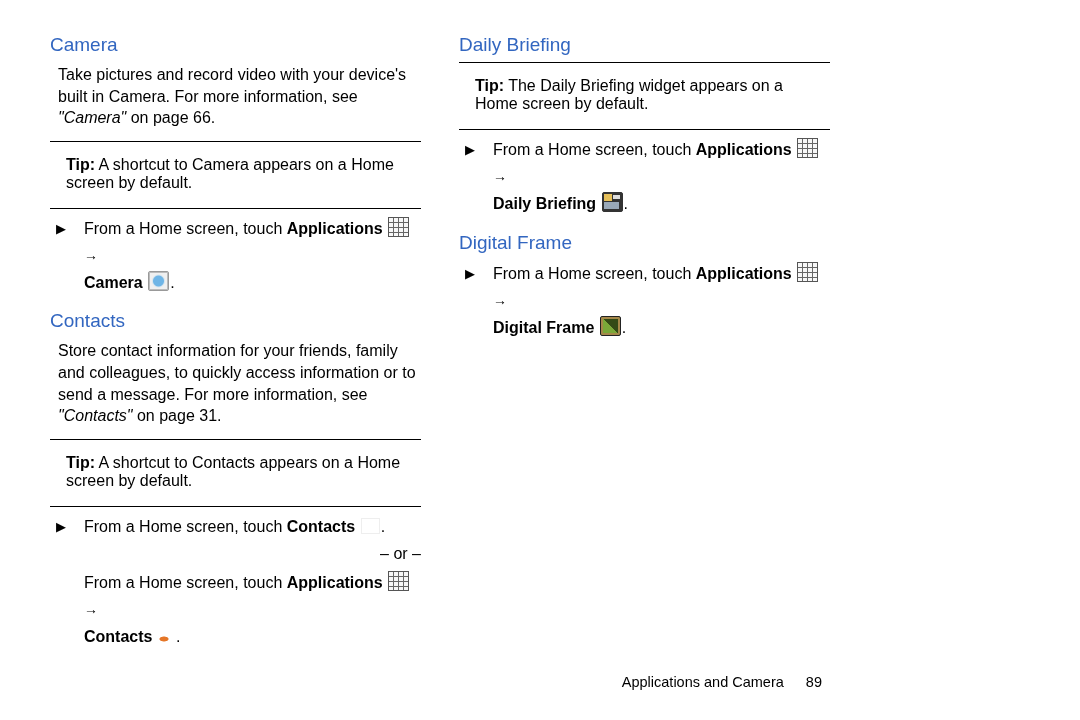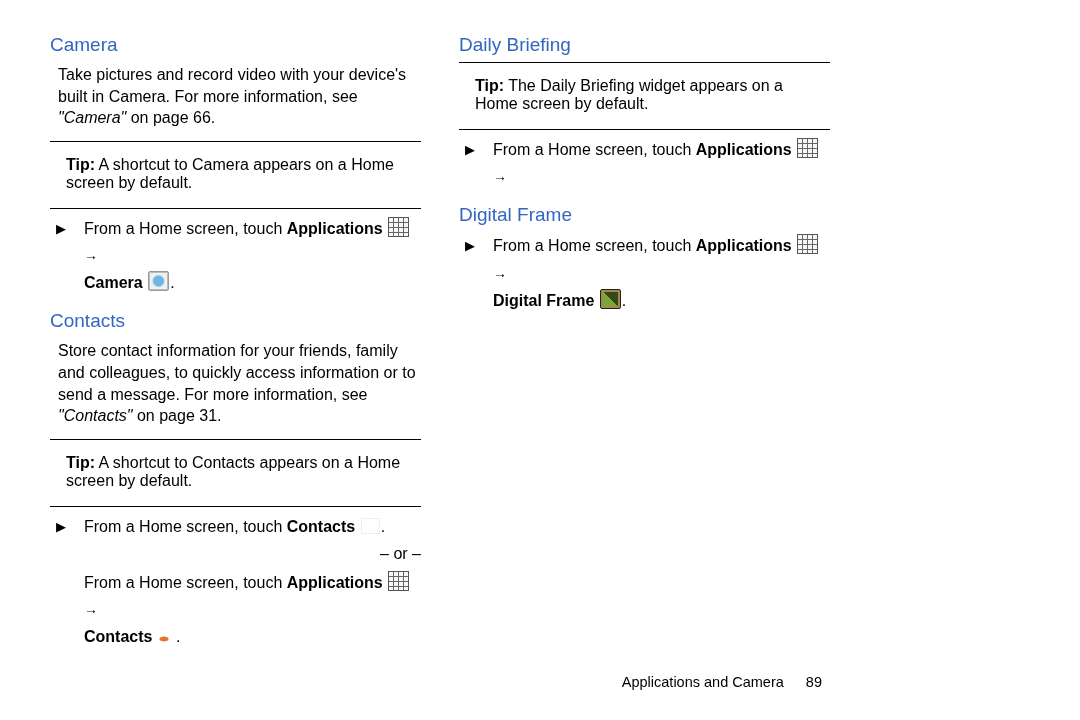--- a/index.html
+++ b/index.html
@@ -216,20 +216,24 @@
       <hr class="hr">
       <p class="tip">
         <span class="tip-label">Tip:</span><span> The Daily Briefing widget appears on a Home screen by default.</span>
       </p>
       <hr class="hr">
       <div class="step">
         <span class="bullet">▶</span>
         <span>From a Home screen, touch </span><span class="bold">Applications</span>
         <span class="stepicon icon-grid"></span>
         <span class="arrow-right">→</span>
+        <span class="cont">
+          <span class="bold">Daily Briefing</span>
+          <span class="stepicon icon-briefing"></span><span>.</span>
+        </span>
       </div>
     </div>
 
     <div class="block">
       <h3 class="heading">Digital Frame</h3>
       <div class="step">
         <span class="bullet">▶</span>
         <span>From a Home screen, touch </span><span class="bold">Applications</span>
         <span class="stepicon icon-grid"></span>
         <span class="arrow-right">→</span>

